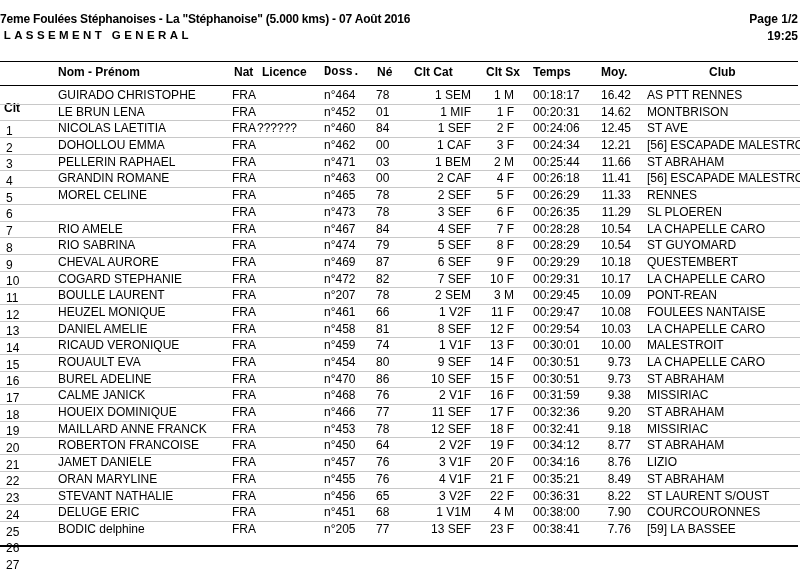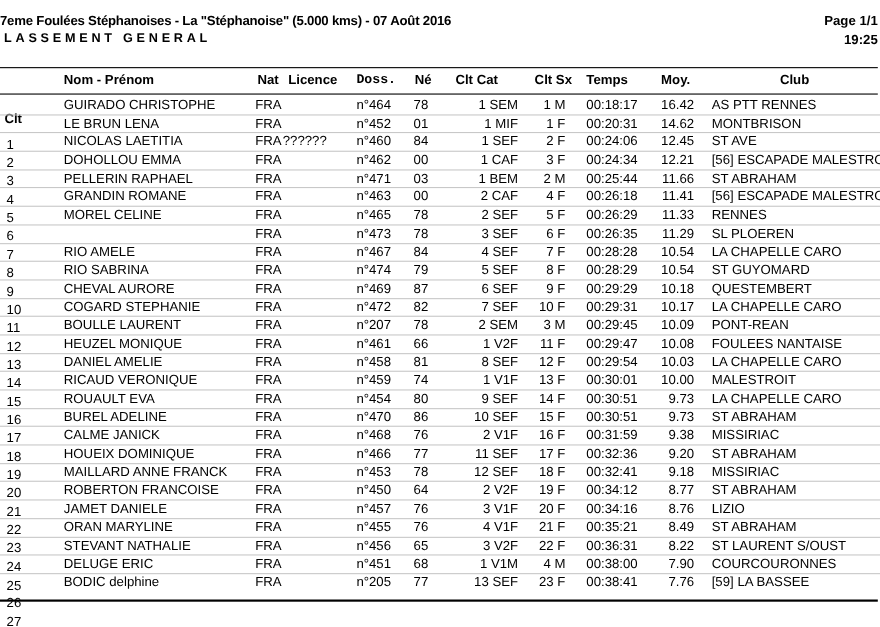--- a/index.html
+++ b/index.html
@@ -38,21 +38,21 @@
   .hdr .c-sx  { left:486px; right:auto; text-align:left; }
   .hdr .c-tps { left:533px; }
   .hdr .c-moy { left:601px; right:auto; text-align:left; }
   .hdr .c-club{ left:681px;margin-left:28px; }
 </style>
 </head>
 <body>
 
 <div class="title">7eme Foulées Stéphanoises - La "Stéphanoise" (5.000 kms) - 07 Août 2016</div>
 <div class="subtitle" style="left:-8px;">CLASSEMENT GENERAL</div>
-<div class="page">Page 1/1</div>
+<div class="page">Page 1/2</div>
 <div class="time">19:25</div>
 
 <div class="rule-top"></div>
 
 <div class="hdr">
   <span class="c-clt">Clt</span>
   <span class="c-nom">Nom - Prénom</span>
   <span class="c-nat">Nat</span>
   <span class="c-lic">Licence</span>
   <span class="c-dos">Doss.</span>

